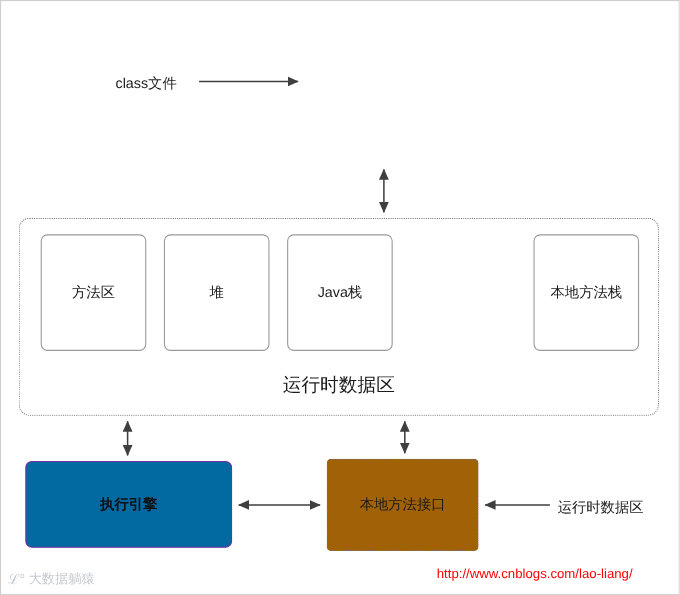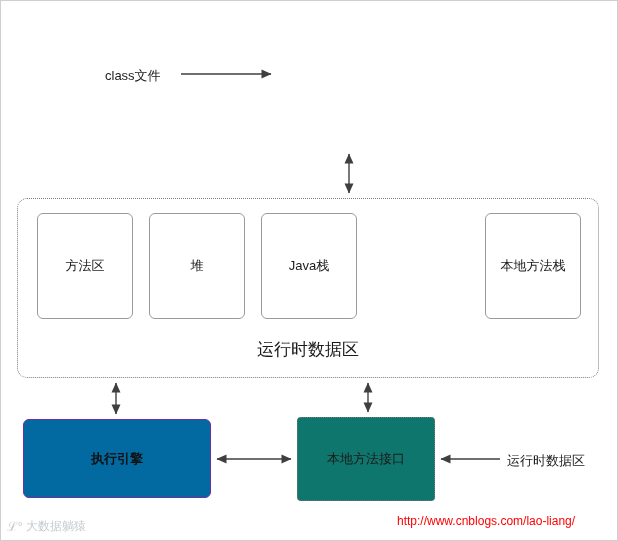--- a/index.html
+++ b/index.html
@@ -92,21 +92,21 @@
     justify-content: center;
     font-size: 13px;
     font-weight: bold;
     color: #111111;
   }
 
   .native-if-box {
     position: absolute;
     left: 296px; top: 416px;
     width: 138px; height: 84px;
-    background: #0f766e;
+    background: #a16207;
     border: 1px dotted #777777;
     border-radius: 4px;
     box-sizing: border-box;
     display: flex;
     align-items: center;
     justify-content: center;
     font-size: 13px;
   }
 
   .source-url {

